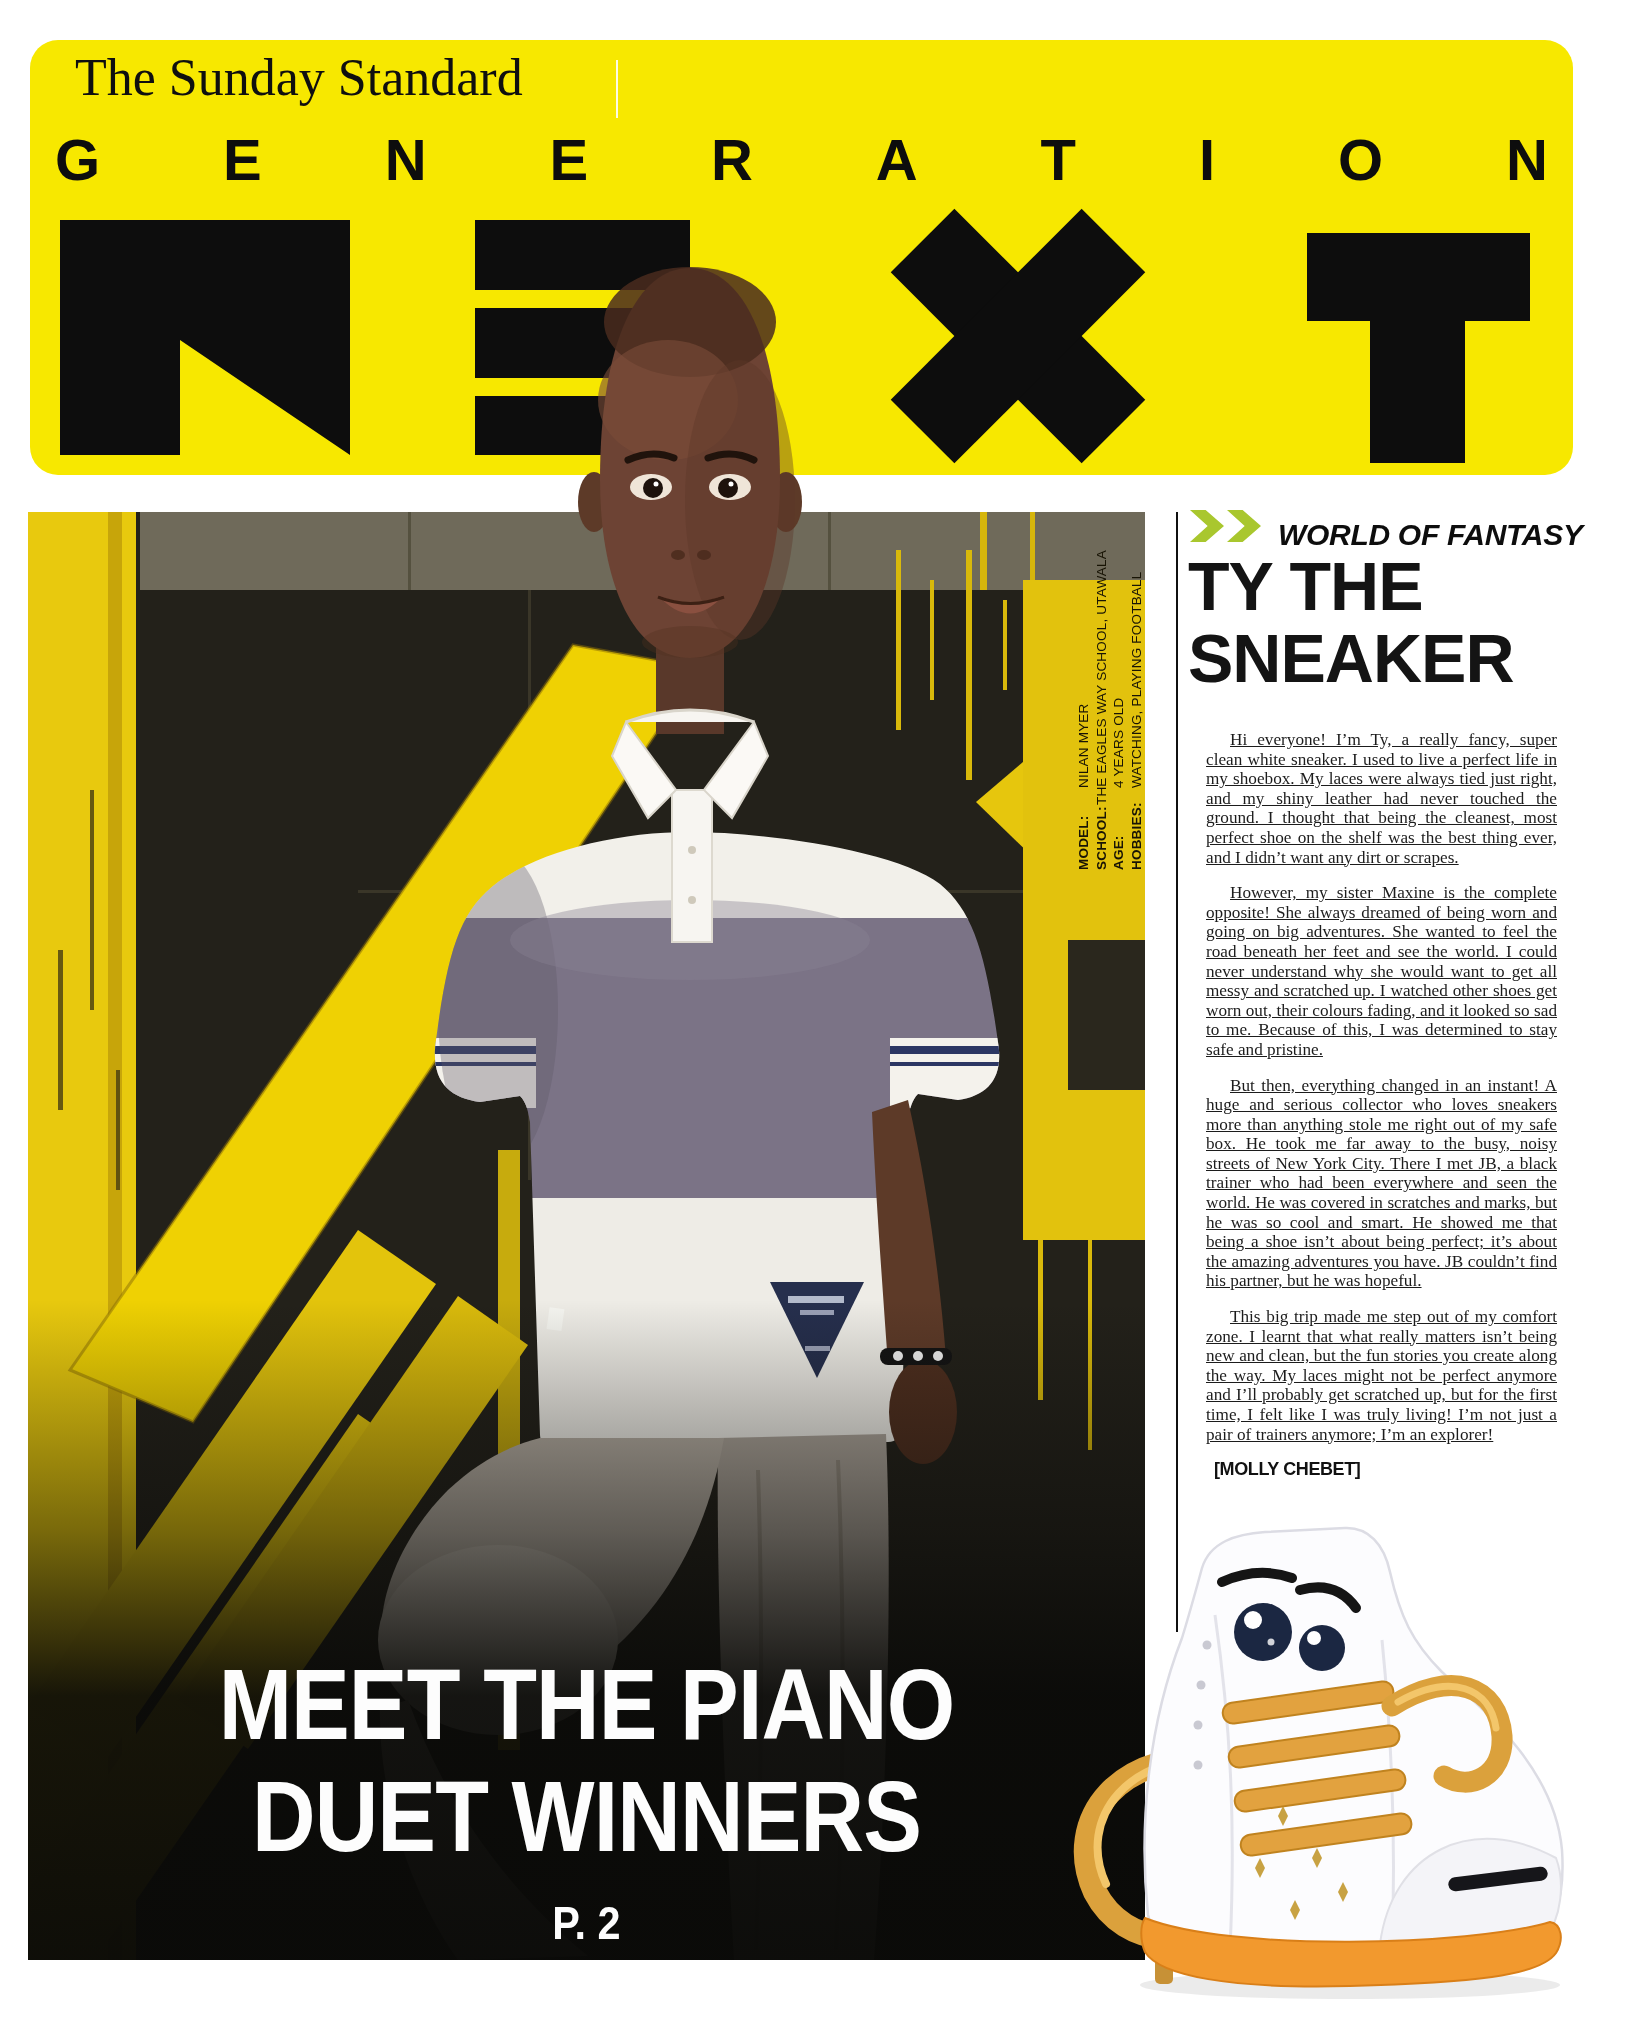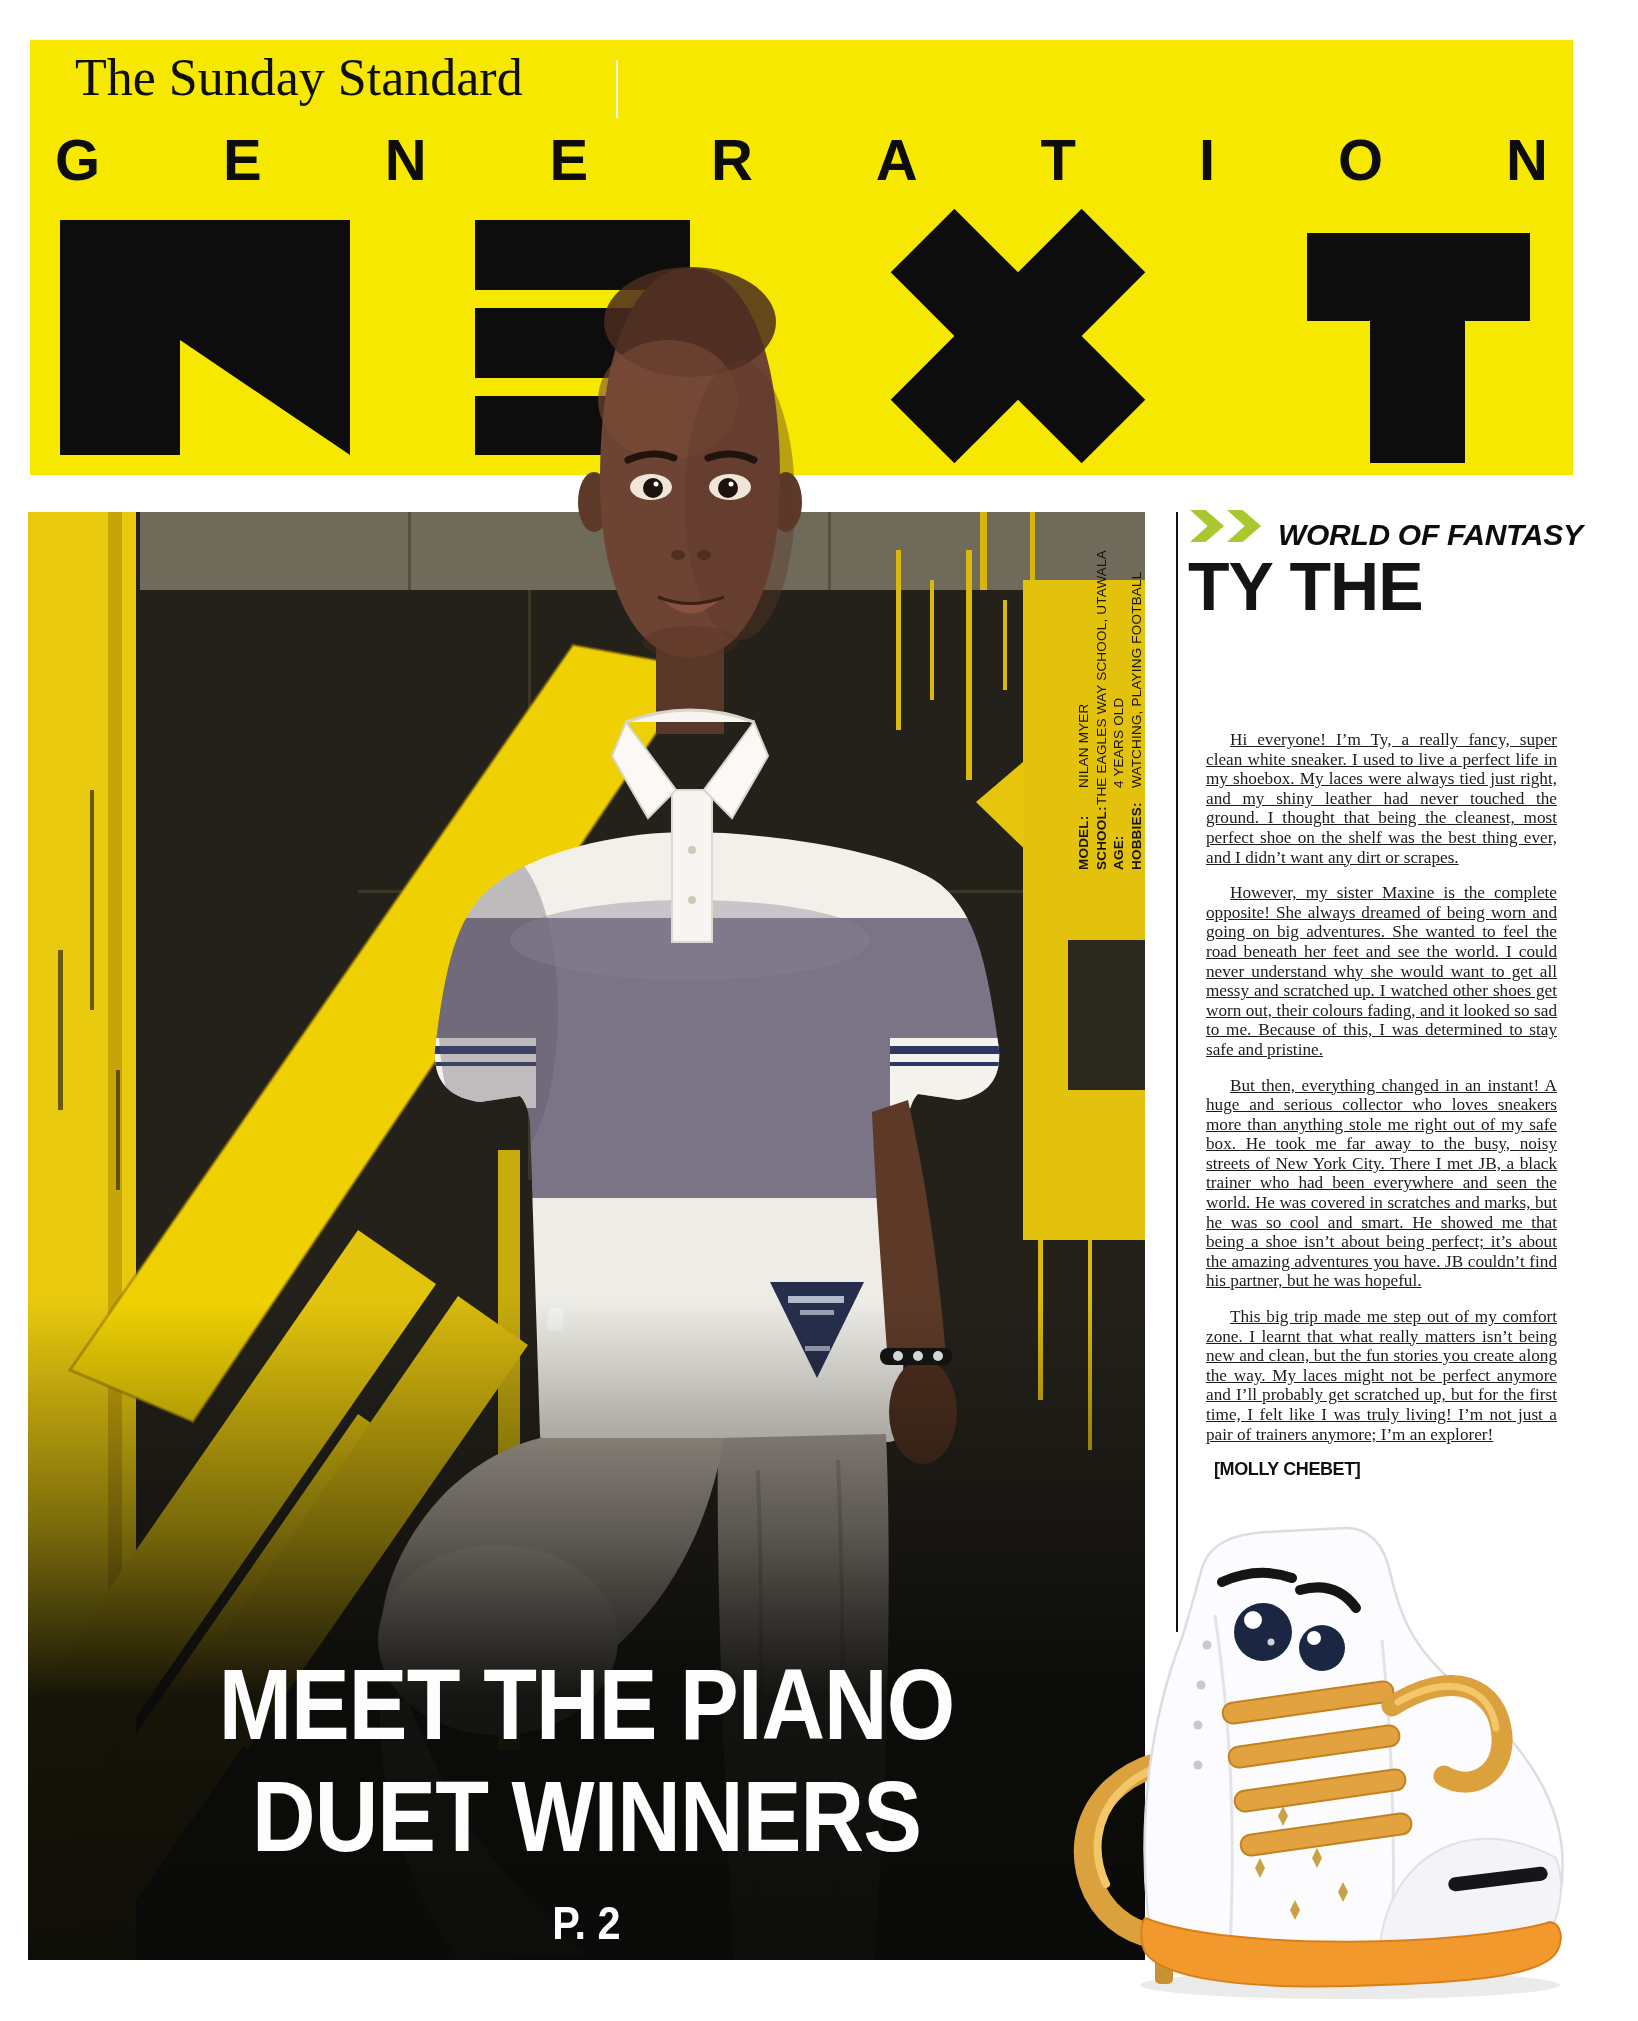--- a/index.html
+++ b/index.html
@@ -1,21 +1,21 @@
 <!DOCTYPE html>
 <html><head>
 <meta charset="utf-8">
 <style>
   html,body{margin:0;padding:0;background:#ffffff;}
   body{width:1638px;height:2021px;position:relative;overflow:hidden;
        font-family:"Liberation Sans",sans-serif;color:#0d0d0d;}
   .abs{position:absolute;}
 
   
-  .masthead{left:30px;top:40px;width:1543px;height:435px;background:#f7e800;z-index:1;}
+  .masthead{left:30px;top:40px;width:1543px;height:435px;background:#f7e800;z-index:1;border-radius:28px;}
   .paper-title{left:45px;top:8px;font-family:"Liberation Serif",serif;font-size:52px;
                font-weight:400;color:#0f0f0f;letter-spacing:0;}
   .mast-divider{left:586px;top:20px;width:2px;height:58px;background:#fdfbe6;}
   .kids-block{left:618px;top:20px;line-height:26px;}
   .kids-label{font-size:21px;font-weight:bold;color:#141414;letter-spacing:.3px;}
   .kids-date{font-size:21px;font-weight:400;color:#3c3a30;letter-spacing:.4px;}
   .generation-row{left:25px;top:86px;width:1493px;display:flex;justify-content:space-between;
                   font-size:58px;font-weight:bold;color:#0d0d0d;}
   .next-svg{left:0;top:168px;width:1543px;height:267px;}
 
@@ -236,20 +236,21 @@
 <div class="abs side-rule"></div>
 
 <div class="abs kicker">
   <span class="chev" style="background:#a9c72e"></span>
   <span class="chev" style="background:#a9c72e"></span>
   <span class="kicker-text">WORLD OF FANTASY</span>
 </div>
 
 <div class="abs ty-head">
   <div>TY THE</div>
+  <div>SNEAKER</div>
 </div>
 
 <div class="abs story">
   <p>Hi everyone! I’m Ty, a really fancy, super clean white sneaker. I used to live a perfect life in my shoebox. My laces were always tied just right, and my shiny leather had never touched the ground. I thought that being the cleanest, most perfect shoe on the shelf was the best thing ever, and I didn’t want any dirt or scrapes.</p>
   <p>However, my sister Maxine is the complete opposite! She always dreamed of being worn and going on big adventures. She wanted to feel the road beneath her feet and see the world. I could never understand why she would want to get all messy and scratched up. I watched other shoes get worn out, their colours fading, and it looked so sad to me. Because of this, I was determined to stay safe and pristine.</p>
   <p>But then, everything changed in an instant! A huge and serious collector who loves sneakers more than anything stole me right out of my safe box. He took me far away to the busy, noisy streets of New York City. There I met JB, a black trainer who had been everywhere and seen the world. He was covered in scratches and marks, but he was so cool and smart. He showed me that being a shoe isn’t about being perfect; it’s about the amazing adventures you have. JB couldn’t find his partner, but he was hopeful.</p>
   <p>This big trip made me step out of my comfort zone. I learnt that what really matters isn’t being new and clean, but the fun stories you create along the way. My laces might not be perfect anymore and I’ll probably get scratched up, but for the first time, I felt like I was truly living! I’m not just a pair of trainers anymore; I’m an explorer!</p>
   <div class="byline">[MOLLY CHEBET]</div>
 </div>
 

